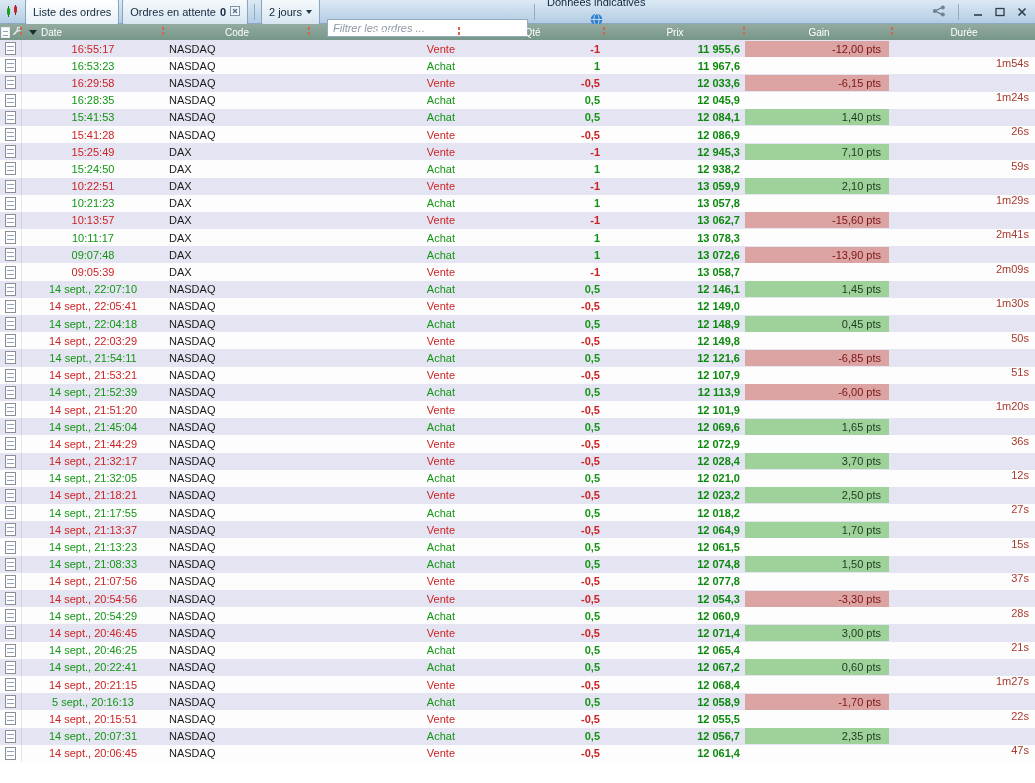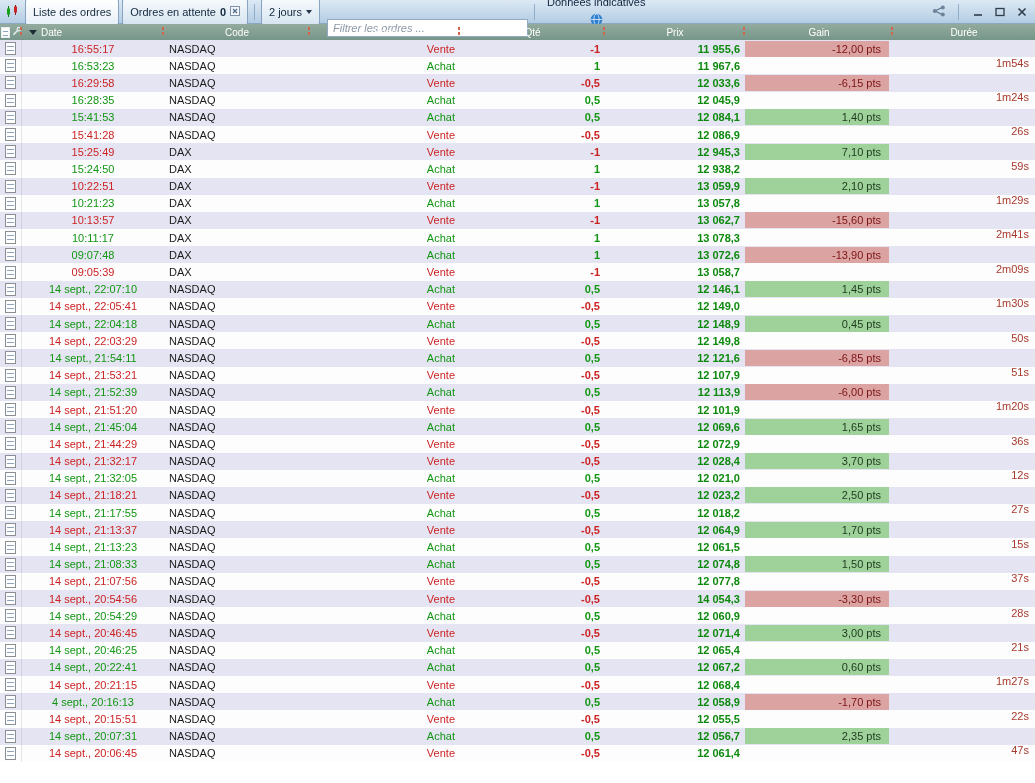--- a/index.html
+++ b/index.html
@@ -653,21 +653,21 @@
         <div class="c c-duree"></div>
       </div>
       <div class="row lav">
         <div class="c c-icon">
           <span class="doc-ic"></span>
         </div>
         <div class="c c-date sell">14 sept., 20:54:56</div>
         <div class="c c-code">NASDAQ</div>
         <div class="c c-sens sell">Vente</div>
         <div class="c c-qte sell">-0,5</div>
-        <div class="c c-prix">14 054,3</div>
+        <div class="c c-prix">12 054,3</div>
         <div class="c c-gain">
           <span class="gain-block neg">-3,30 pts</span>
         </div>
         <div class="c c-duree">28s</div>
       </div>
       <div class="row wht">
         <div class="c c-icon">
           <span class="doc-ic"></span>
         </div>
         <div class="c c-date buy">14 sept., 20:54:29</div>
@@ -727,21 +727,21 @@
         <div class="c c-sens sell">Vente</div>
         <div class="c c-qte sell">-0,5</div>
         <div class="c c-prix">12 068,4</div>
         <div class="c c-gain"></div>
         <div class="c c-duree"></div>
       </div>
       <div class="row lav">
         <div class="c c-icon">
           <span class="doc-ic"></span>
         </div>
-        <div class="c c-date buy">4 sept., 20:16:13</div>
+        <div class="c c-date buy">5 sept., 20:16:13</div>
         <div class="c c-code">NASDAQ</div>
         <div class="c c-sens buy">Achat</div>
         <div class="c c-qte buy">0,5</div>
         <div class="c c-prix">12 058,9</div>
         <div class="c c-gain">
           <span class="gain-block neg">-1,70 pts</span>
         </div>
         <div class="c c-duree">22s</div>
       </div>
       <div class="row wht">

